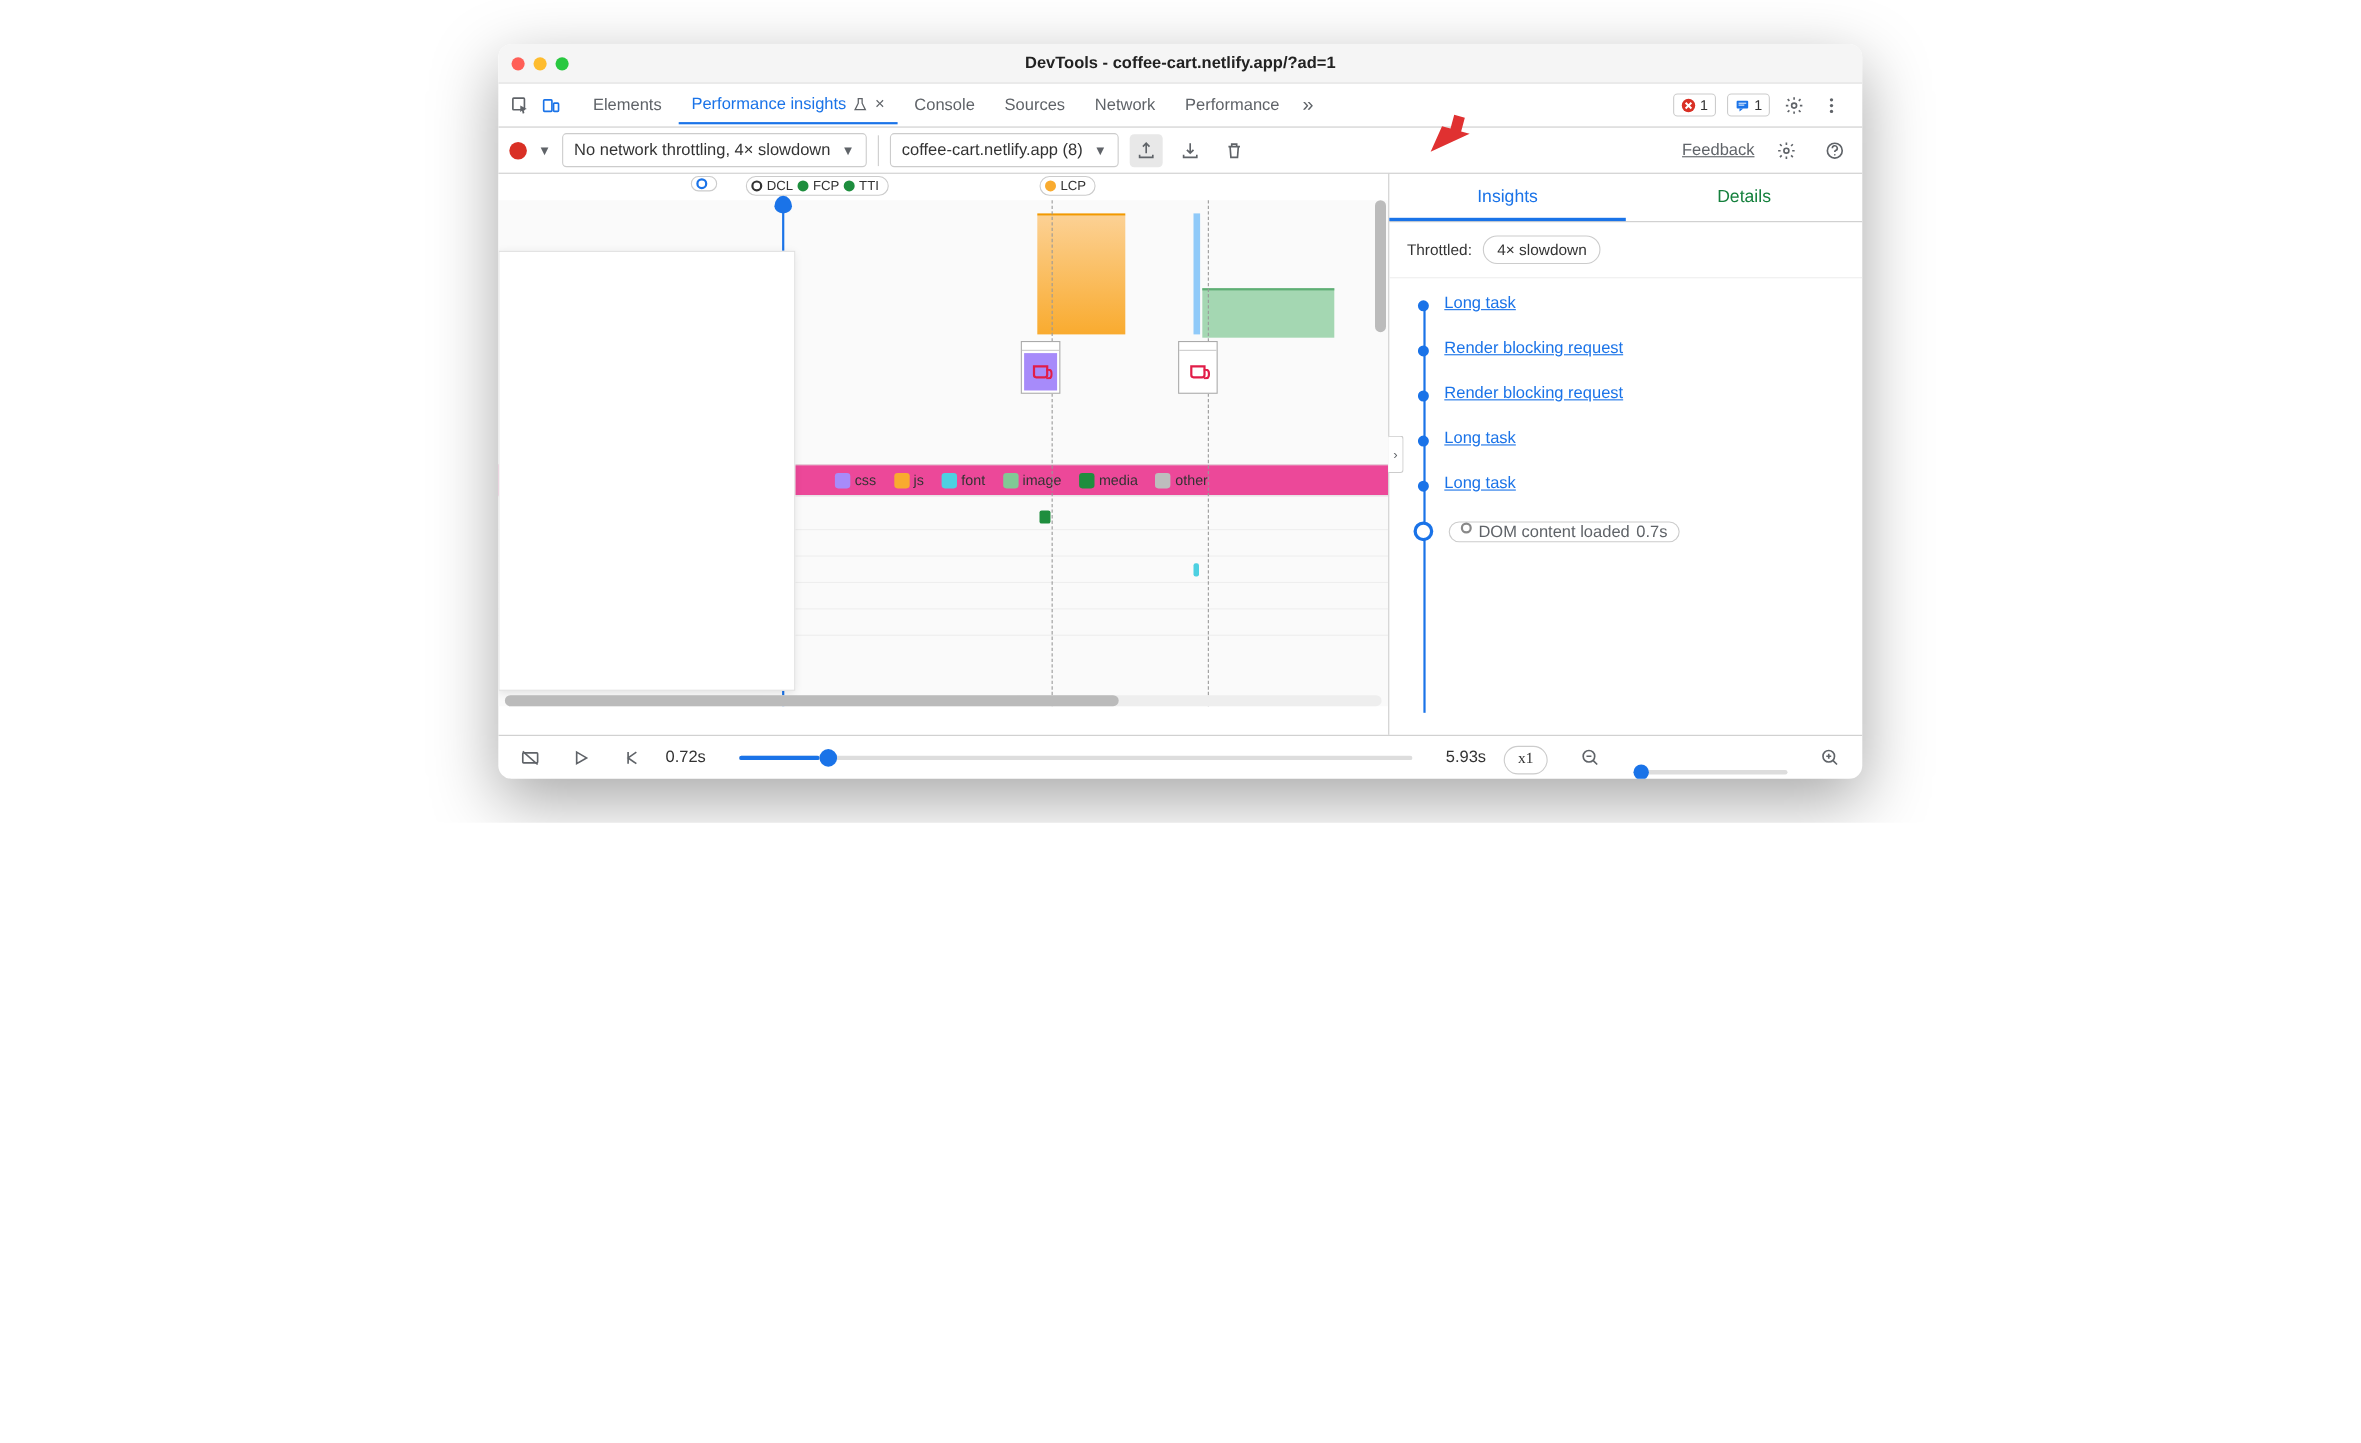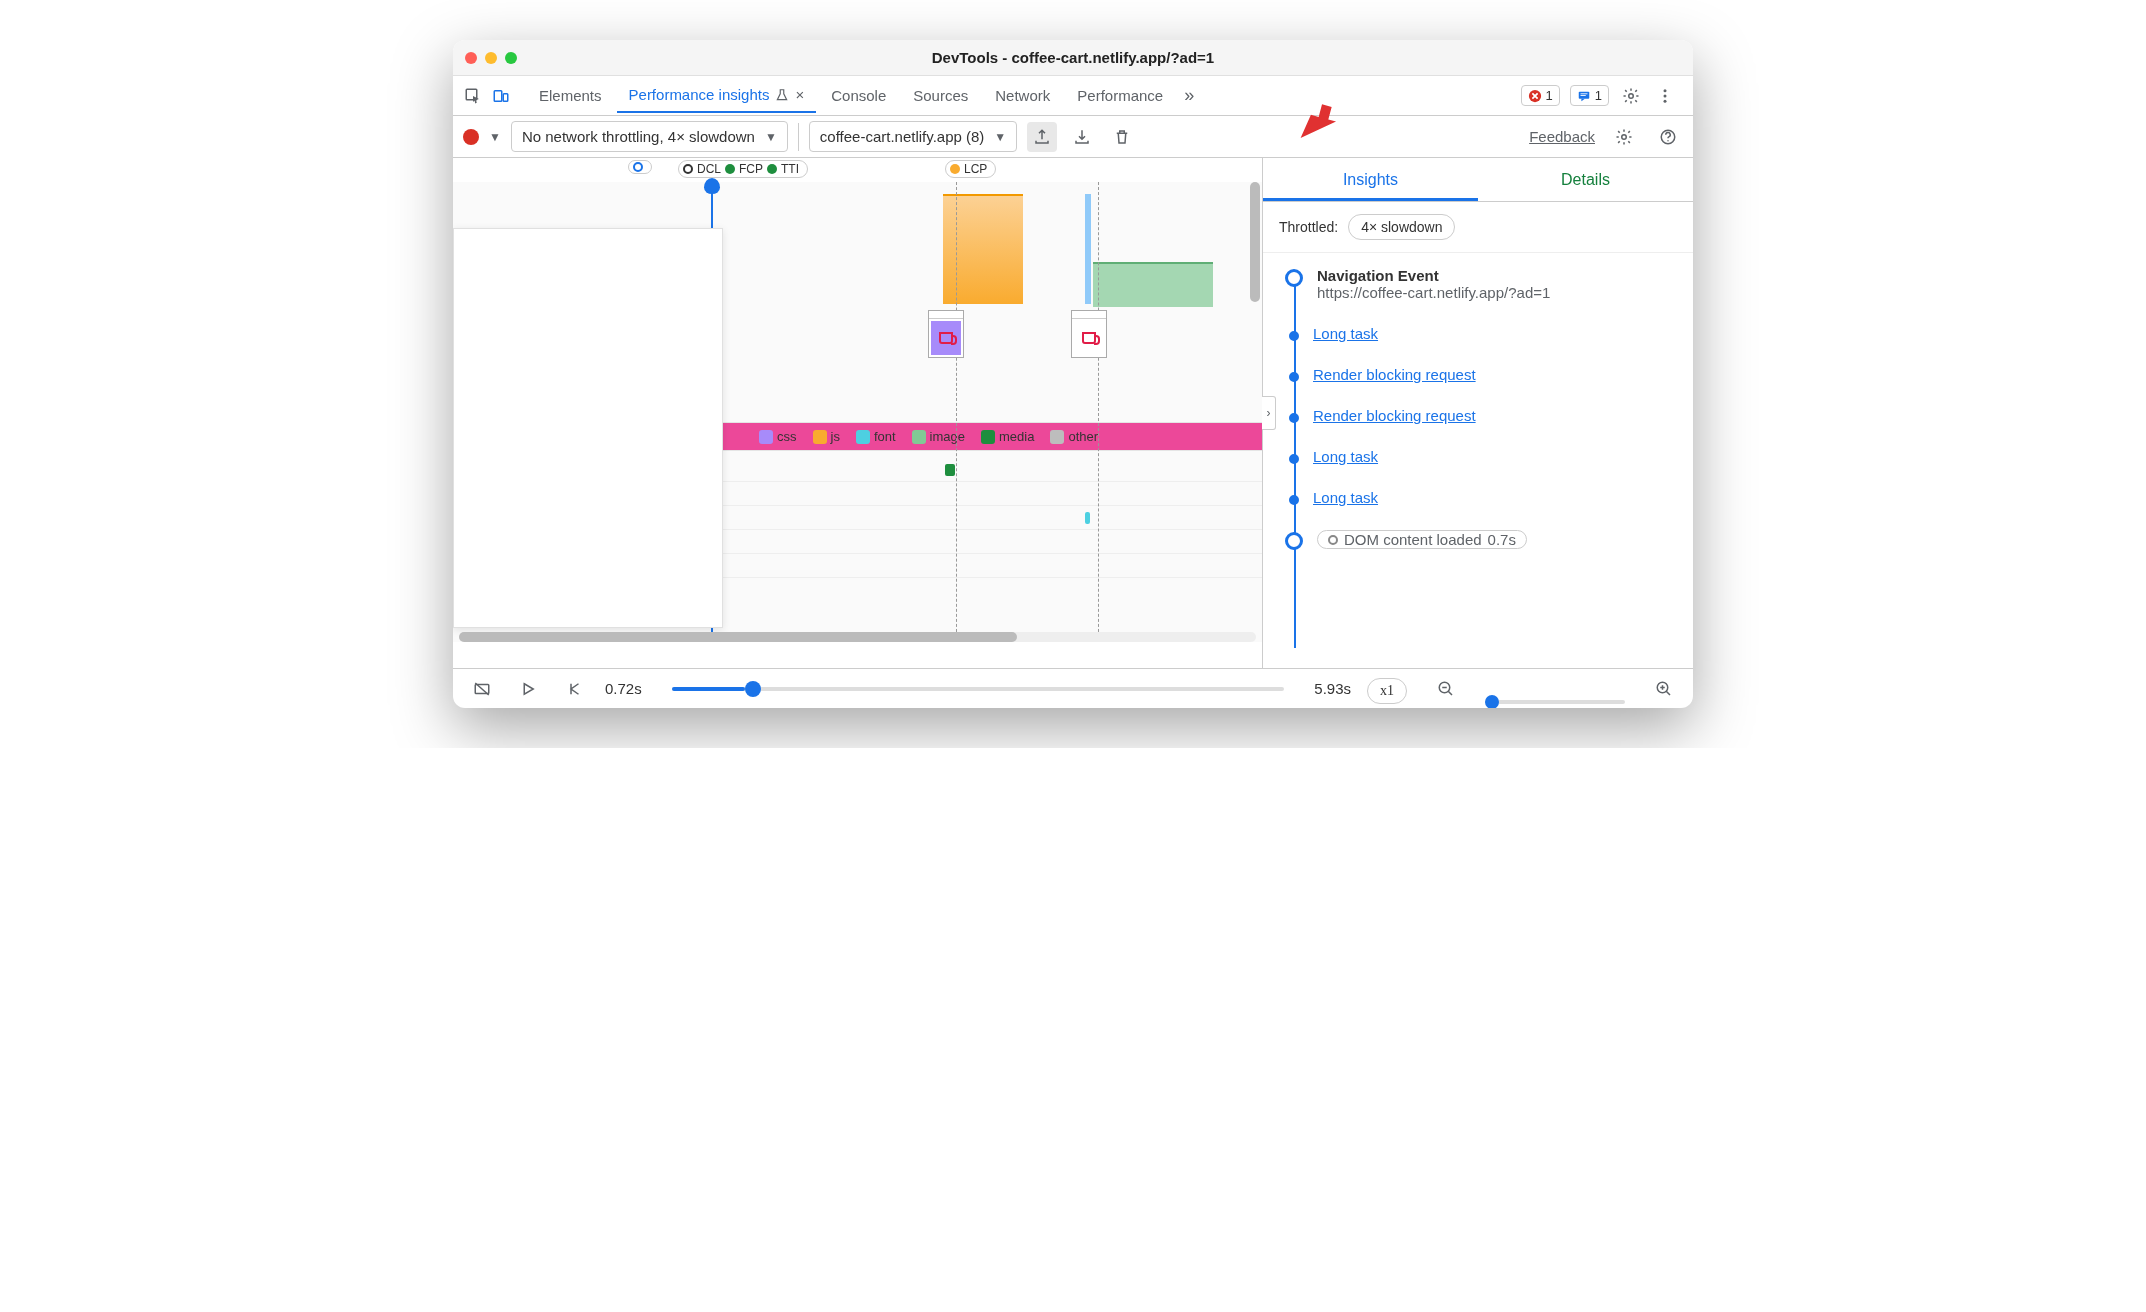--- a/index.html
+++ b/index.html
@@ -67,21 +67,21 @@
   .chip { border: 1px solid #ccc; border-radius: 14px; padding: 4px 12px; }
   .insights-list { flex: 1; overflow: auto; padding: 14px 0 14px 22px; position: relative; }
   .timeline-line { position: absolute; left: 31px; top: 26px; bottom: 20px; width: 2px; background: #1a73e8; }
   .insight-item { display: flex; align-items: flex-start; gap: 14px; margin-bottom: 24px; position: relative; }
   .insight-bullet { width: 18px; height: 18px; border-radius: 50%; background: #fff; border: 3px solid #1a73e8; flex-shrink: 0; margin-top: 2px; z-index: 1; }
   .insight-bullet.small { width: 10px; height: 10px; background: #1a73e8; margin-top: 6px; margin-left: 4px; }
   .insight-body { font-size: 15px; }
   .insight-title { font-weight: 600; color: #333; }
   .insight-sub { color: #5f6368; }
   .insight-link { color: #1a73e8; text-decoration: underline; cursor: pointer; }
-  .insight-chip { border: 1px solid #ccc; border-radius: 14px; padding: 0 10px; display: inline-flex; align-items: center; gap: 6px; color: #5f6368; }
+  .insight-chip { border: 1px solid #ccc; border-radius: 14px; padding: 0 10px; display: inline-flex; align-items: flex-start; gap: 6px; color: #5f6368; }
   .side-expand { position: absolute; left: -1px; top: 50%; transform: translateY(-50%); width: 14px; height: 34px; border: 1px solid #ccc; border-left: none; background: #fff; display: flex; align-items: center; justify-content: center; font-size: 12px; color: #5f6368; border-radius: 0 3px 3px 0; }
   .footer { height: 40px; border-top: 1px solid #ccc; display: flex; align-items: center; padding: 0 14px; gap: 16px; }
   .footer .time-slider { flex: 1; position: relative; height: 4px; background: #ddd; border-radius: 2px; margin: 0 14px; }
   .footer .time-fill { position: absolute; left: 0; top: 0; bottom: 0; background: #1a73e8; border-radius: 2px; }
   .footer .time-handle { position: absolute; top: -6px; width: 16px; height: 16px; background: #1a73e8; border-radius: 50%; }
   .footer-right { display: flex; align-items: flex-end; gap: 24px; margin-left: auto; font-family: Liberation Serif, serif; }
   .zoom-track { width: 140px; height: 4px; background: #ddd; border-radius: 2px; position: relative; }
   .zoom-handle { position: absolute; top: -5px; left: 0; width: 14px; height: 14px; background: #1a73e8; border-radius: 50%; }
   .red-arrow { position: absolute; top: -14px; left: 840px; z-index: 50; transform:rotate(40deg);}
   svg.icon { width: 18px; height: 18px; }
@@ -321,27 +321,20 @@
         <div class="right-tab active">Insights</div>
         <div class="right-tab">Details</div>
       </div>
       <div class="throttled">
         <span>Throttled:</span>
         <span class="chip">4× slowdown</span>
       </div>
       <div class="insights-list">
         <div class="timeline-line"></div>
 
-        <div class="insight-item">
-          <div class="insight-bullet"></div>
-          <div class="insight-body">
-            <div class="insight-title">Navigation Event</div>
-            <div class="insight-sub">https://coffee-cart.netlify.app/?ad=1</div>
-          </div>
-        </div>
 
         <div class="insight-item">
           <div class="insight-bullet small"></div>
           <div class="insight-body"><span class="insight-link">Long task</span></div>
         </div>
         <div class="insight-item">
           <div class="insight-bullet small"></div>
           <div class="insight-body"><span class="insight-link">Render blocking request</span></div>
         </div>
         <div class="insight-item">

